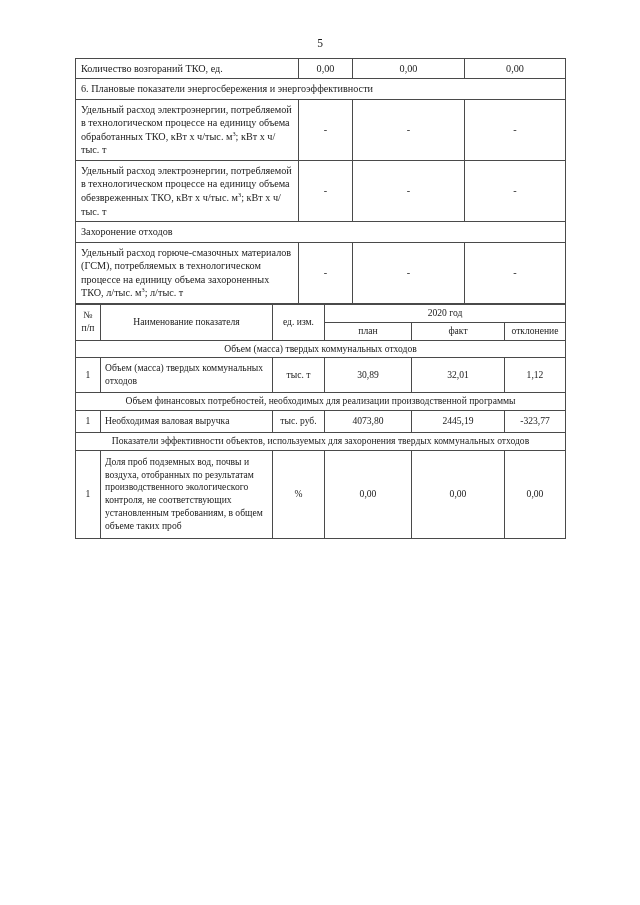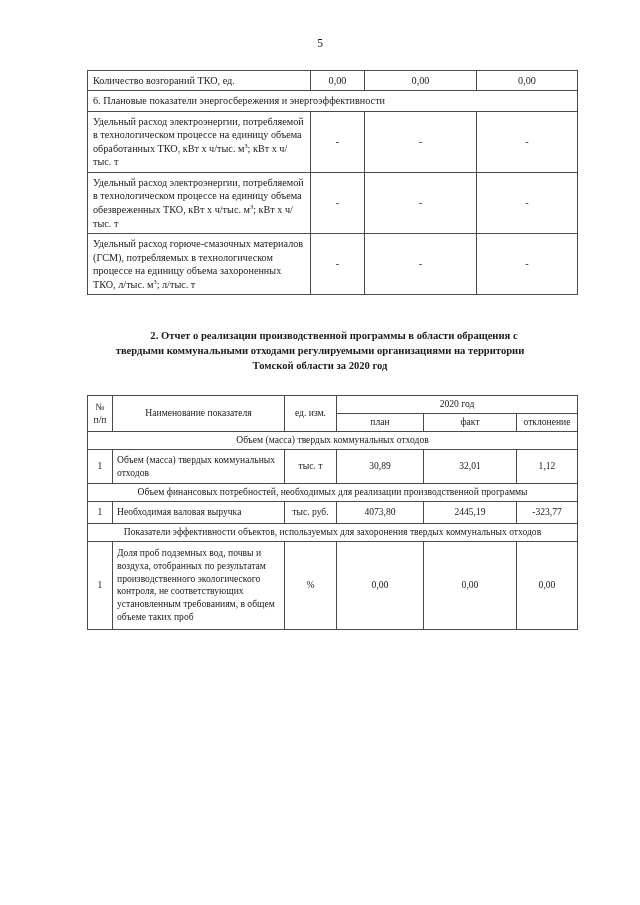--- a/index.html
+++ b/index.html
@@ -28,21 +28,21 @@
     line-height: 1;
     padding-top: 38px;
     padding-bottom: 8px;
     color: #1a1a1a;
   }
 
   table.doc-table {
     border-collapse: collapse;
     width: 490px;
     table-layout: fixed;
-    margin: 12px;
+    margin: 0;
   }
   table.doc-table td {
     border: 1px solid #4a4a4a;
     font-size: 10.2px;
     line-height: 1.33;
     padding: 3px 5px;
     vertical-align: middle;
     color: #1a1a1a;
   }
   .c-label { text-align: left; }
@@ -123,37 +123,34 @@
       </tr>
 
 
       <tr>
         <td class="c-label"><span>Удельный расход электроэнергии, потребляемой в технологическом процессе на единицу объема обезвреженных ТКО, кВт х ч/тыс. м</span><sup>3</sup><span>; кВт х ч/тыс. т</span></td>
         <td class="dash">-</td>
         <td class="dash">-</td>
         <td class="dash">-</td>
       </tr>
 
+      <tr>
+        <td class="band" colspan="4">Захоронение отходов</td>
+      </tr>
 
       <tr>
         <td class="c-label"><span>Удельный расход горюче-смазочных материалов (ГСМ), потребляемых в технологическом процессе на единицу объема захороненных ТКО, л/тыс. м</span><sup>3</sup><span>; л/тыс. т</span></td>
         <td class="dash">-</td>
         <td class="dash">-</td>
         <td class="dash">-</td>
       </tr>
 
     </tbody>
   </table>
 
-  <p class="section-heading">
-    <span class="lead">2.</span>
-    <span>Отчет о реализации производственной программы в области обращения с</span><br>
-    <span>твердыми коммунальными отходами регулируемыми организациями на территории</span><br>
-    <span>Томской области за 2020 год</span>
-  </p>
 
   <table class="doc-table t2">
     <colgroup>
       <col style="width:25px">
       <col style="width:172px">
       <col style="width:52px">
       <col style="width:87px">
       <col style="width:93px">
       <col style="width:61px">
     </colgroup>

